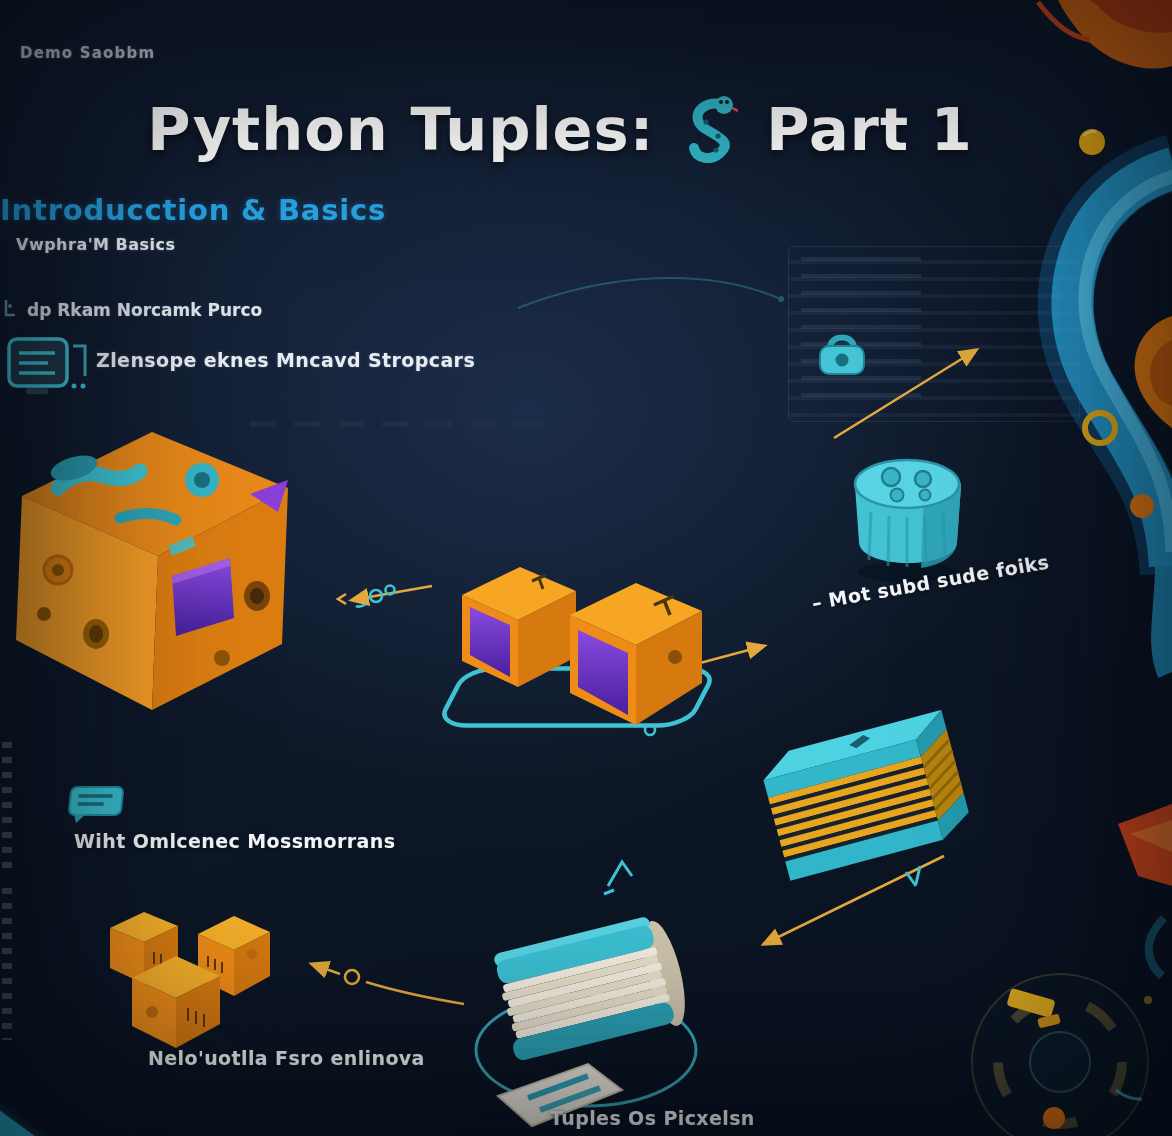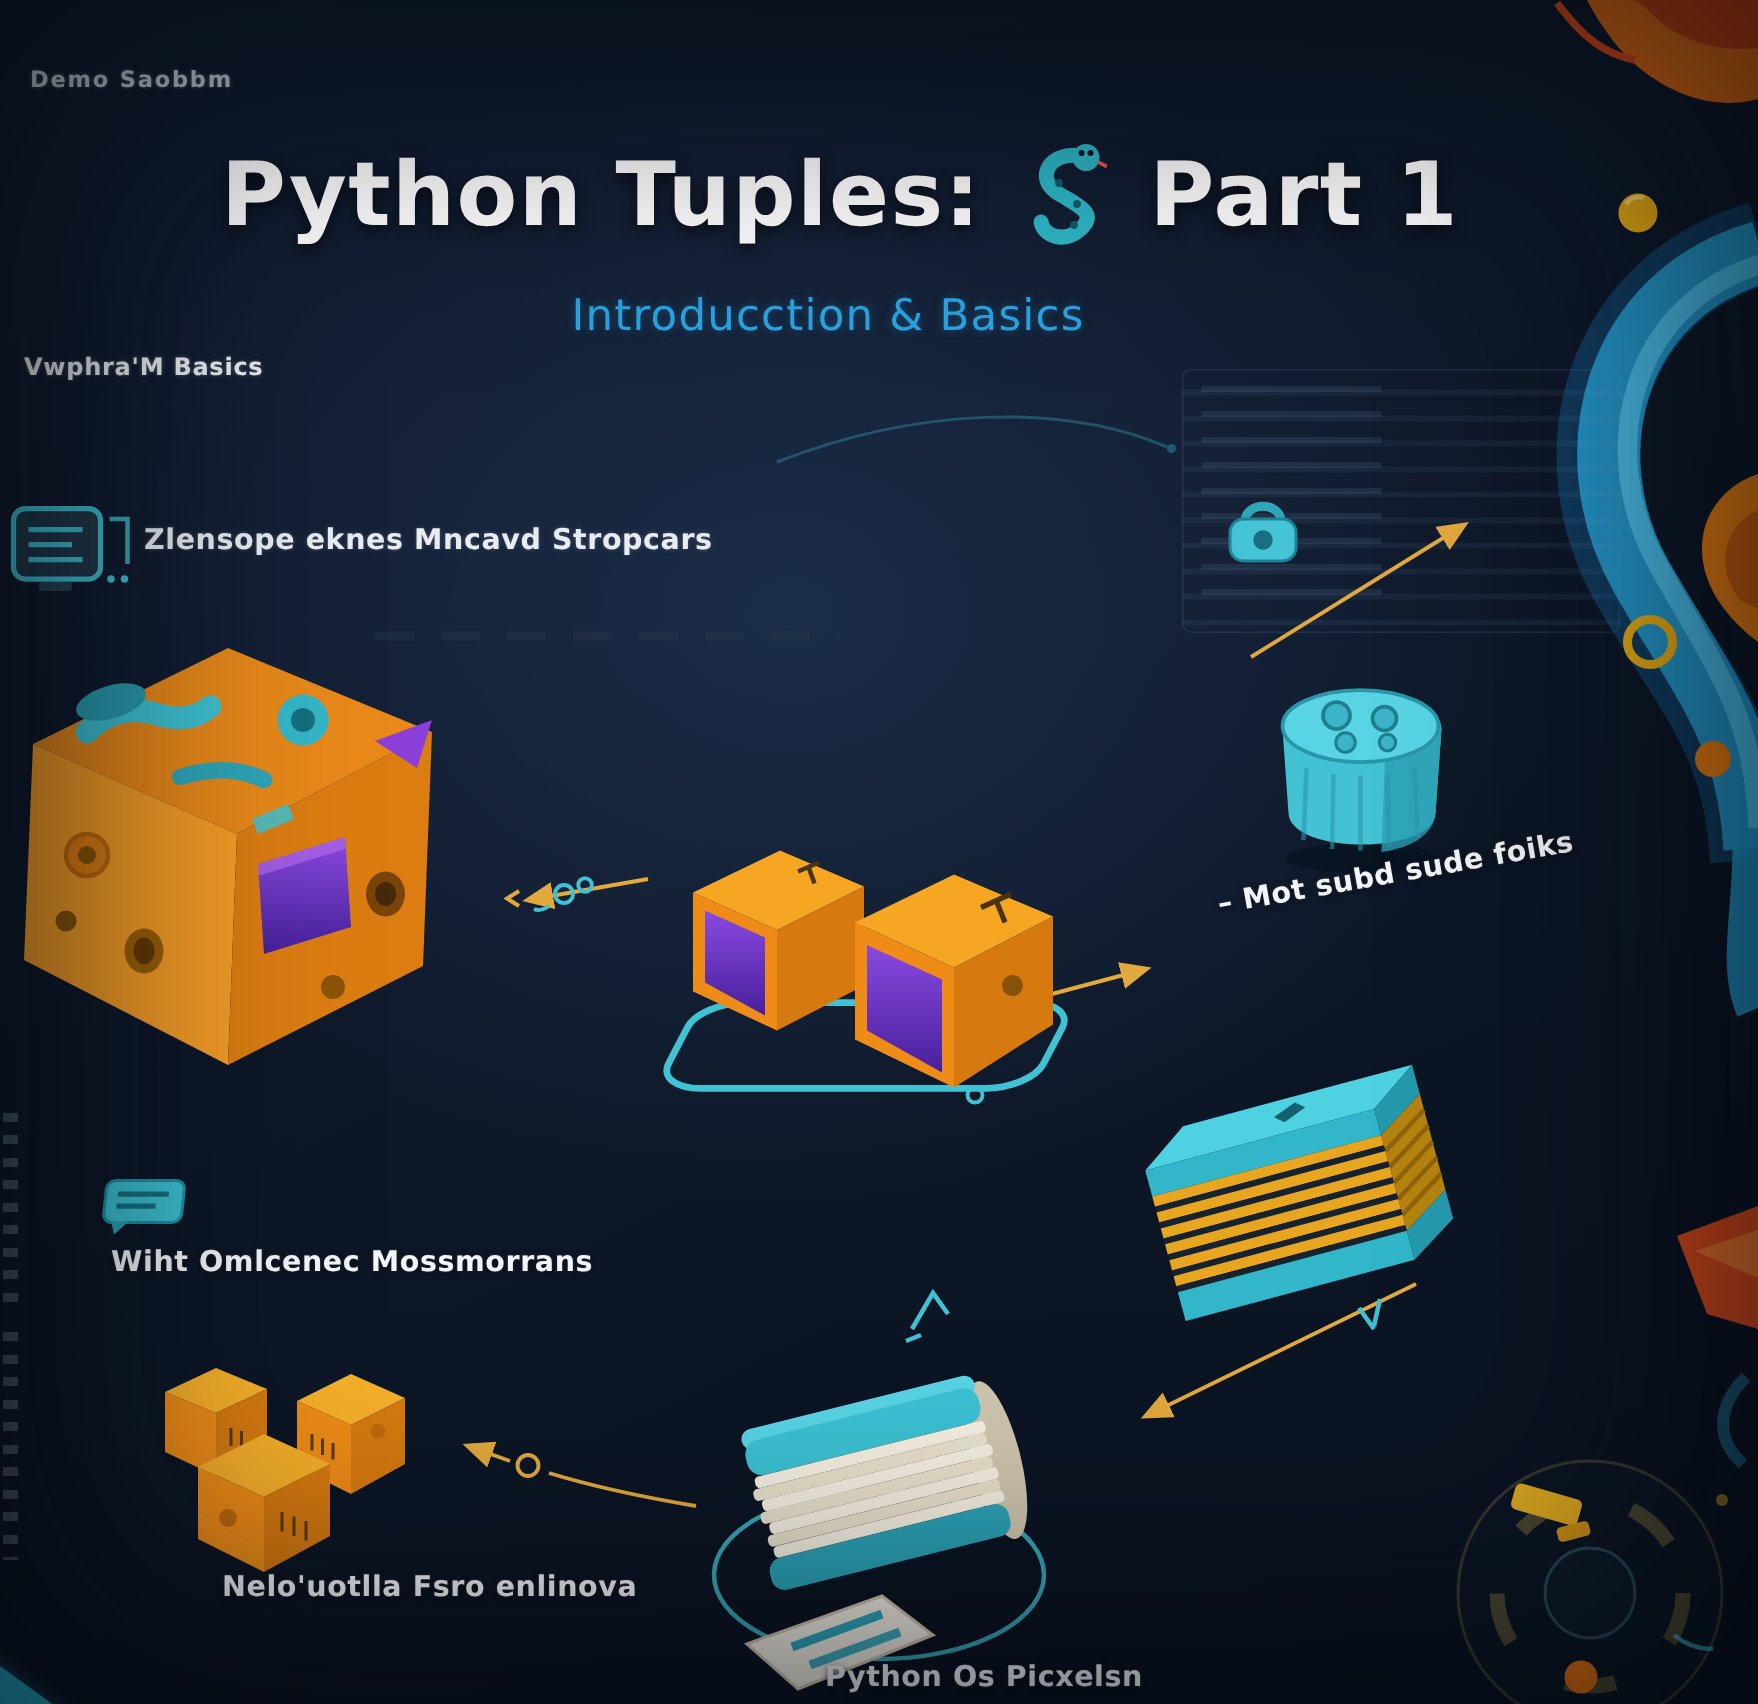--- a/index.html
+++ b/index.html
@@ -7,21 +7,21 @@
   .canvas{position:relative;width:1172px;height:1136px;overflow:hidden;color:#e9eef5;
     background:
       radial-gradient(820px 640px at 45% 36%, rgba(30,48,78,.85) 0%, rgba(30,48,78,0) 62%),
       linear-gradient(155deg,#121d31 0%,#0d1727 55%,#0a1220 100%);}
   .abs{position:absolute}
   .z1{z-index:1}.z2{z-index:2}.z3{z-index:3}.z4{z-index:4}
   .credit{left:20px;top:44px;font-size:15px;font-weight:700;letter-spacing:1.2px;color:#c9d3de;text-shadow:0 0 3px rgba(200,215,230,.35)}
   .title-row{left:30px;top:92px;width:1060px;display:flex;justify-content:center;align-items:center;gap:28px}
   .title-text{font-size:59px;font-weight:800;letter-spacing:1px;color:#fff;white-space:nowrap;text-shadow:0 3px 10px rgba(0,0,0,.6)}
   .snake-wrap{width:56px;height:74px;flex:0 0 auto}
-  .subtitle{left:0;top:193px;width:1104px;text-align:center;font-size:29px;font-weight:400;letter-spacing:.8px;color:#28a3e2;text-shadow:0 0 6px rgba(40,163,226,.35)}
+  .subtitle{left:0;top:193px;width:1104px;font-size:29px;font-weight:700;letter-spacing:.8px;color:#28a3e2;text-shadow:0 0 6px rgba(40,163,226,.35)}
   .h2{left:16px;top:235px;font-size:16px;font-weight:700;letter-spacing:.5px;text-shadow:0 0 3px rgba(255,255,255,.28)}
   .bullet1{left:2px;top:297px;display:flex;align-items:center;gap:7px;font-size:17px;font-weight:600;color:#dfe6ee;text-shadow:0 0 2px rgba(255,255,255,.22)}
   .bullet2-text{left:96px;top:349px;font-size:19px;font-weight:700;color:#e8edf4;letter-spacing:.4px;text-shadow:0 0 3px rgba(255,255,255,.22)}
   .label{font-size:19px;font-weight:700;letter-spacing:.4px;color:#f2f5f9;white-space:nowrap;text-shadow:0 1px 4px rgba(0,0,0,.65),0 0 2px rgba(255,255,255,.2)}
   .lab-bigcube{left:44px;top:702px;font-size:20px}
   .lab-ordered{left:74px;top:830px}
   .lab-knob{left:812px;top:592px;transform:rotate(-10deg);transform-origin:left center}
   .lab-smallcubes{left:148px;top:1047px}
   .lab-books{left:550px;top:1107px}
   .code-panel{left:788px;top:246px;width:292px;height:176px;border:1px solid rgba(130,170,210,.14);border-radius:6px;
@@ -117,20 +117,29 @@
           <circle cx="34" cy="58" r="2.6" fill="#0d5f6e"></circle>
       </svg>
     </span>
     <span class="title-text">Part 1</span>
   </div>
 
   <div class="abs z4 subtitle">Introducction &amp; Basics</div>
 
   <div class="abs z4 h2">Vwphra'M Basics</div>
 
+  <div class="abs z4 bullet1">
+    <span>
+      <svg width="18" height="22" viewBox="0 0 18 22">
+        <path d="M4,3 V18 H13" stroke="#7fb8c8" stroke-width="2.5" fill="none" opacity=".8"></path>
+        <circle cx="8" cy="9" r="2" fill="#7fb8c8" opacity=".7"></circle>
+      </svg>
+    </span>
+    <span>dp Rkam Norcamk Purco</span>
+  </div>
 
   <span class="abs z3" style="left:6px;top:334px">
     <svg width="88" height="70" viewBox="0 0 88 70">
       <rect x="3" y="5" width="58" height="47" rx="8" fill="#22384a" stroke="#3fc3d4" stroke-width="3.5"></rect>
       <path d="M13,19 H49 M13,29 H42 M13,39 H49" stroke="#3fc3d4" stroke-width="3.5"></path>
       <rect x="20" y="54" width="22" height="6" rx="2" fill="#2a4456"></rect>
       <path d="M67,12 h12 v30" stroke="#3fc3d4" stroke-width="3" fill="none" opacity=".85"></path>
       <circle cx="68" cy="52" r="2.5" fill="#3fc3d4"></circle>
         <circle cx="77" cy="52" r="2.5" fill="#3fc3d4"></circle>
     </svg>
@@ -277,20 +286,20 @@
       <rect x="47" y="118" width="164" height="22" rx="9" fill="#2ca4b8"></rect>
     </g>
     <polygon points="40,198 130,166 164,192 74,228" fill="#f4efe4" stroke="#cfc6ae" stroke-width="2"></polygon>
     <path d="M70,200 L130,178" stroke="#2fa8bc" stroke-width="6"></path>
     <path d="M82,212 L142,190" stroke="#2fa8bc" stroke-width="6" opacity=".9"></path>
   </svg>
 
   <div class="abs z4 label lab-ordered">Wiht Omlcenec Mossmorrans</div>
   <div class="abs z4 label lab-knob">– Mot subd sude foiks</div>
   <div class="abs z4 label lab-smallcubes">Nelo'uotlla Fsro enlinova</div>
-  <div class="abs z4 label lab-books">Python Os Picxelsn</div>
+  <div class="abs z4 label lab-books">Tuples Os Picxelsn</div>
 
   <div class="abs z4 corner-ribbon">
     
   </div>
 
   <div class="abs vignette"></div>
 </div>
 
 </body></html>

